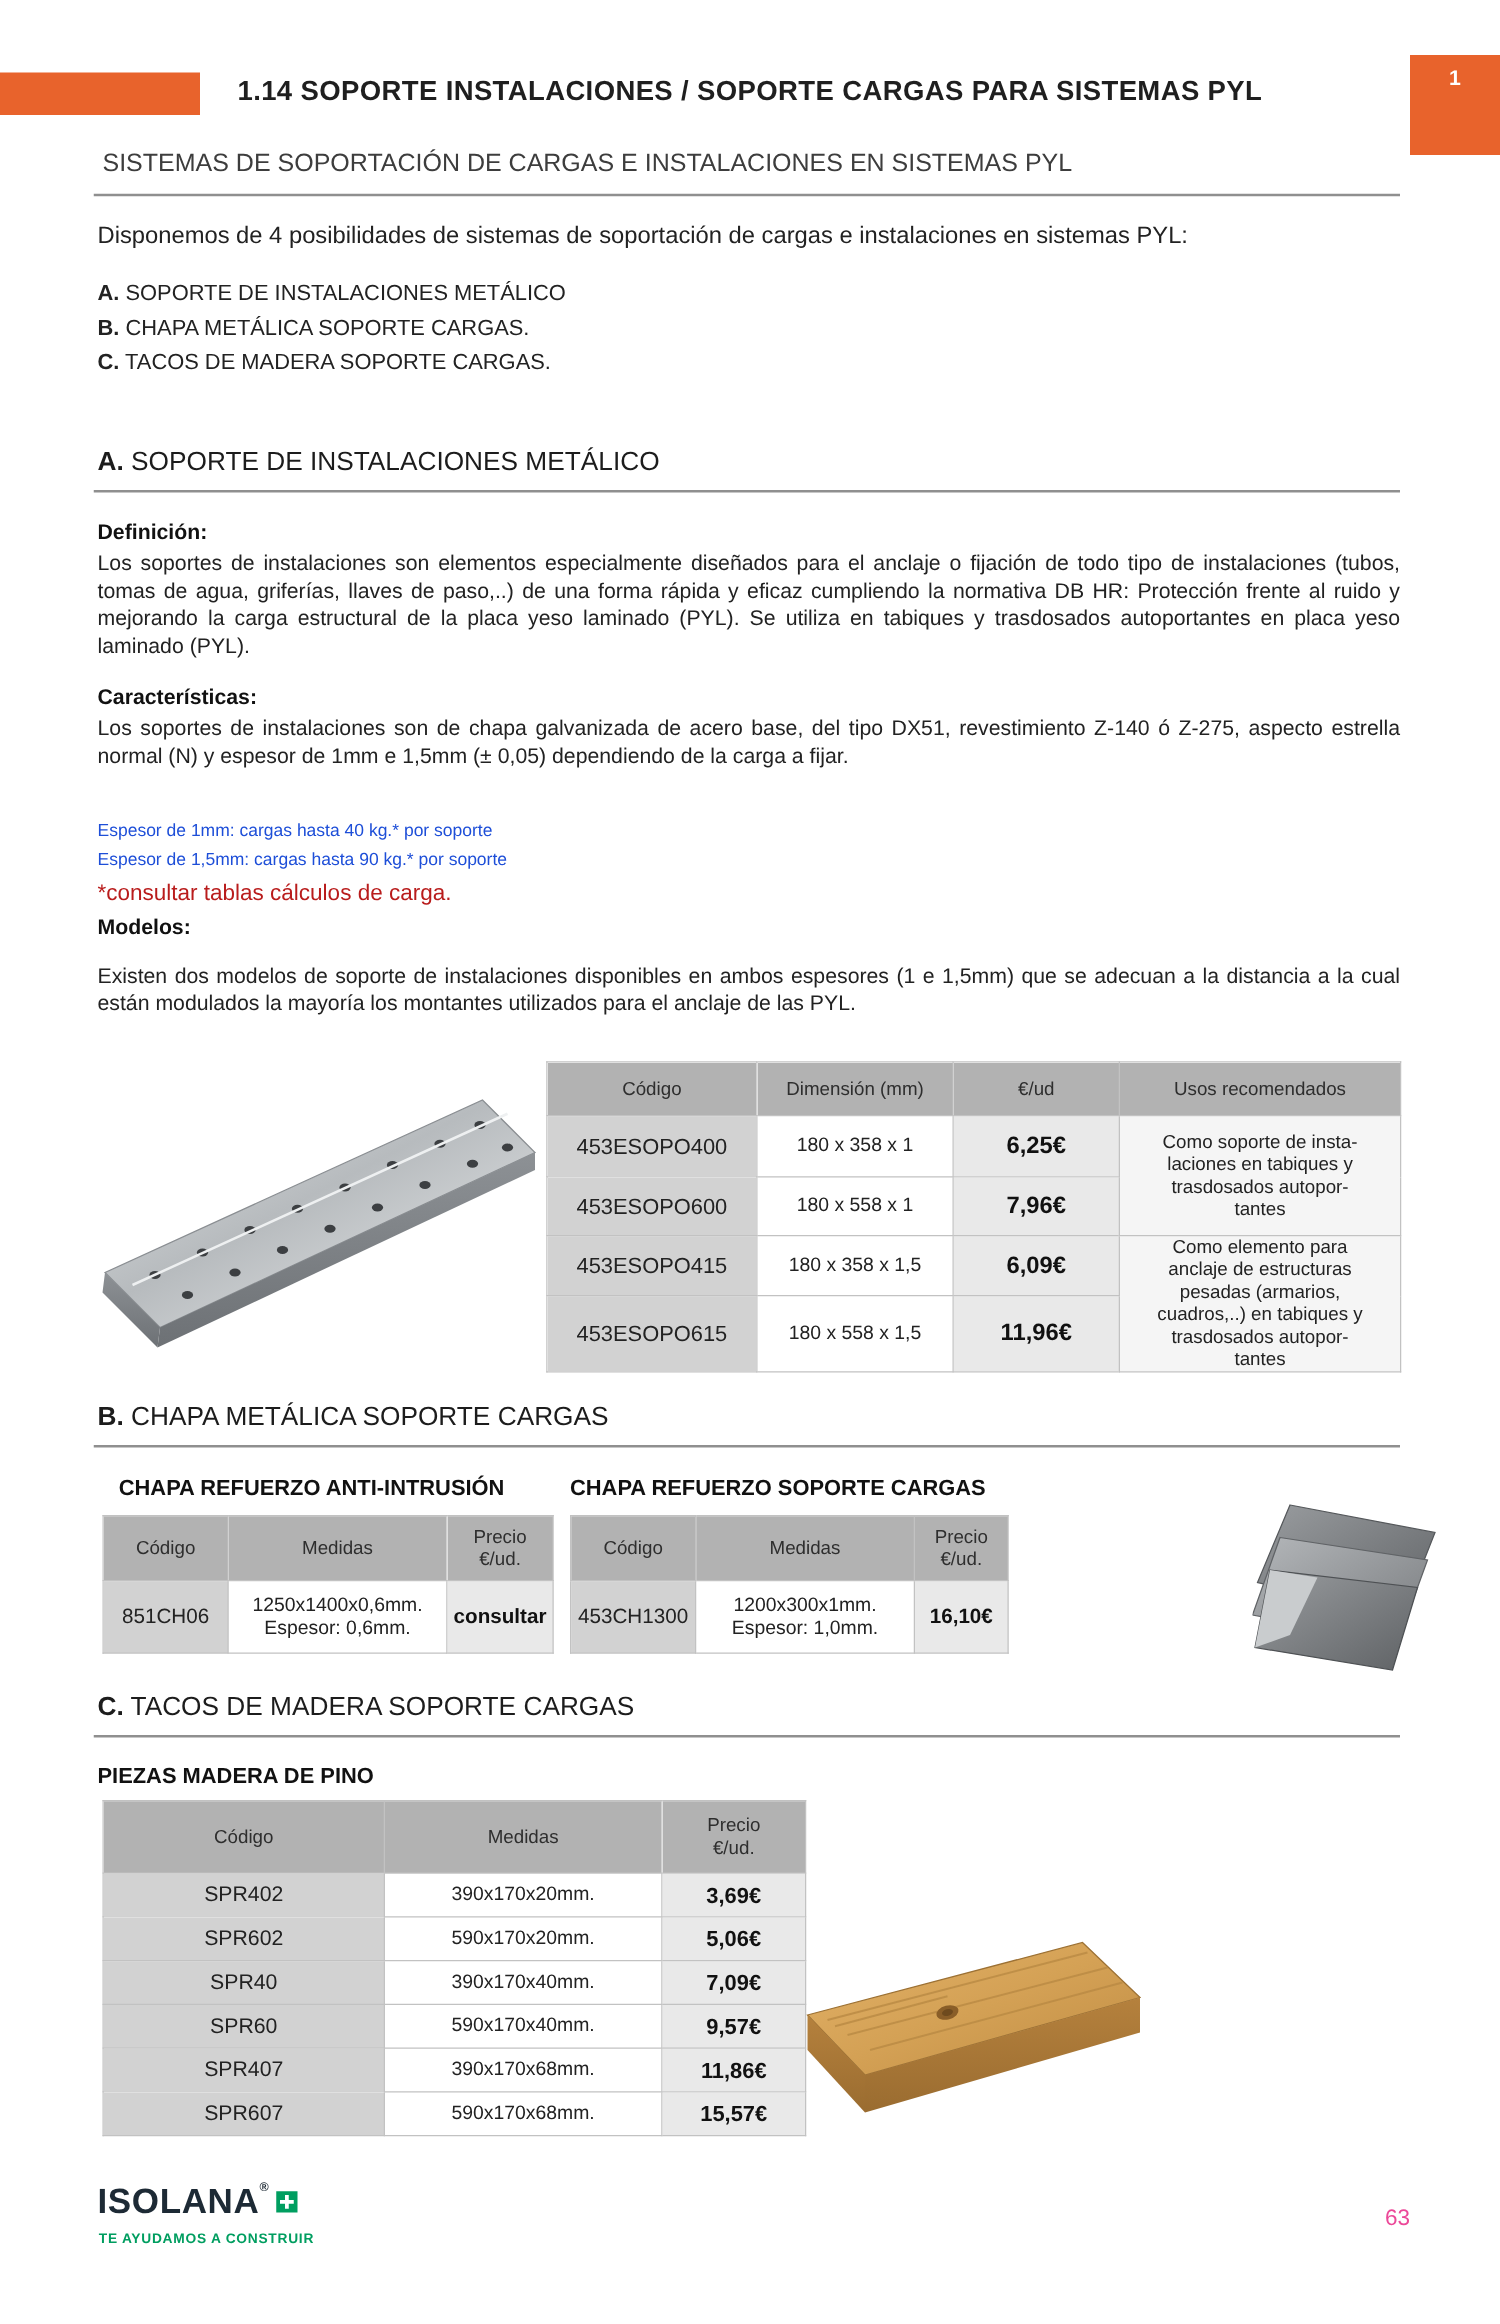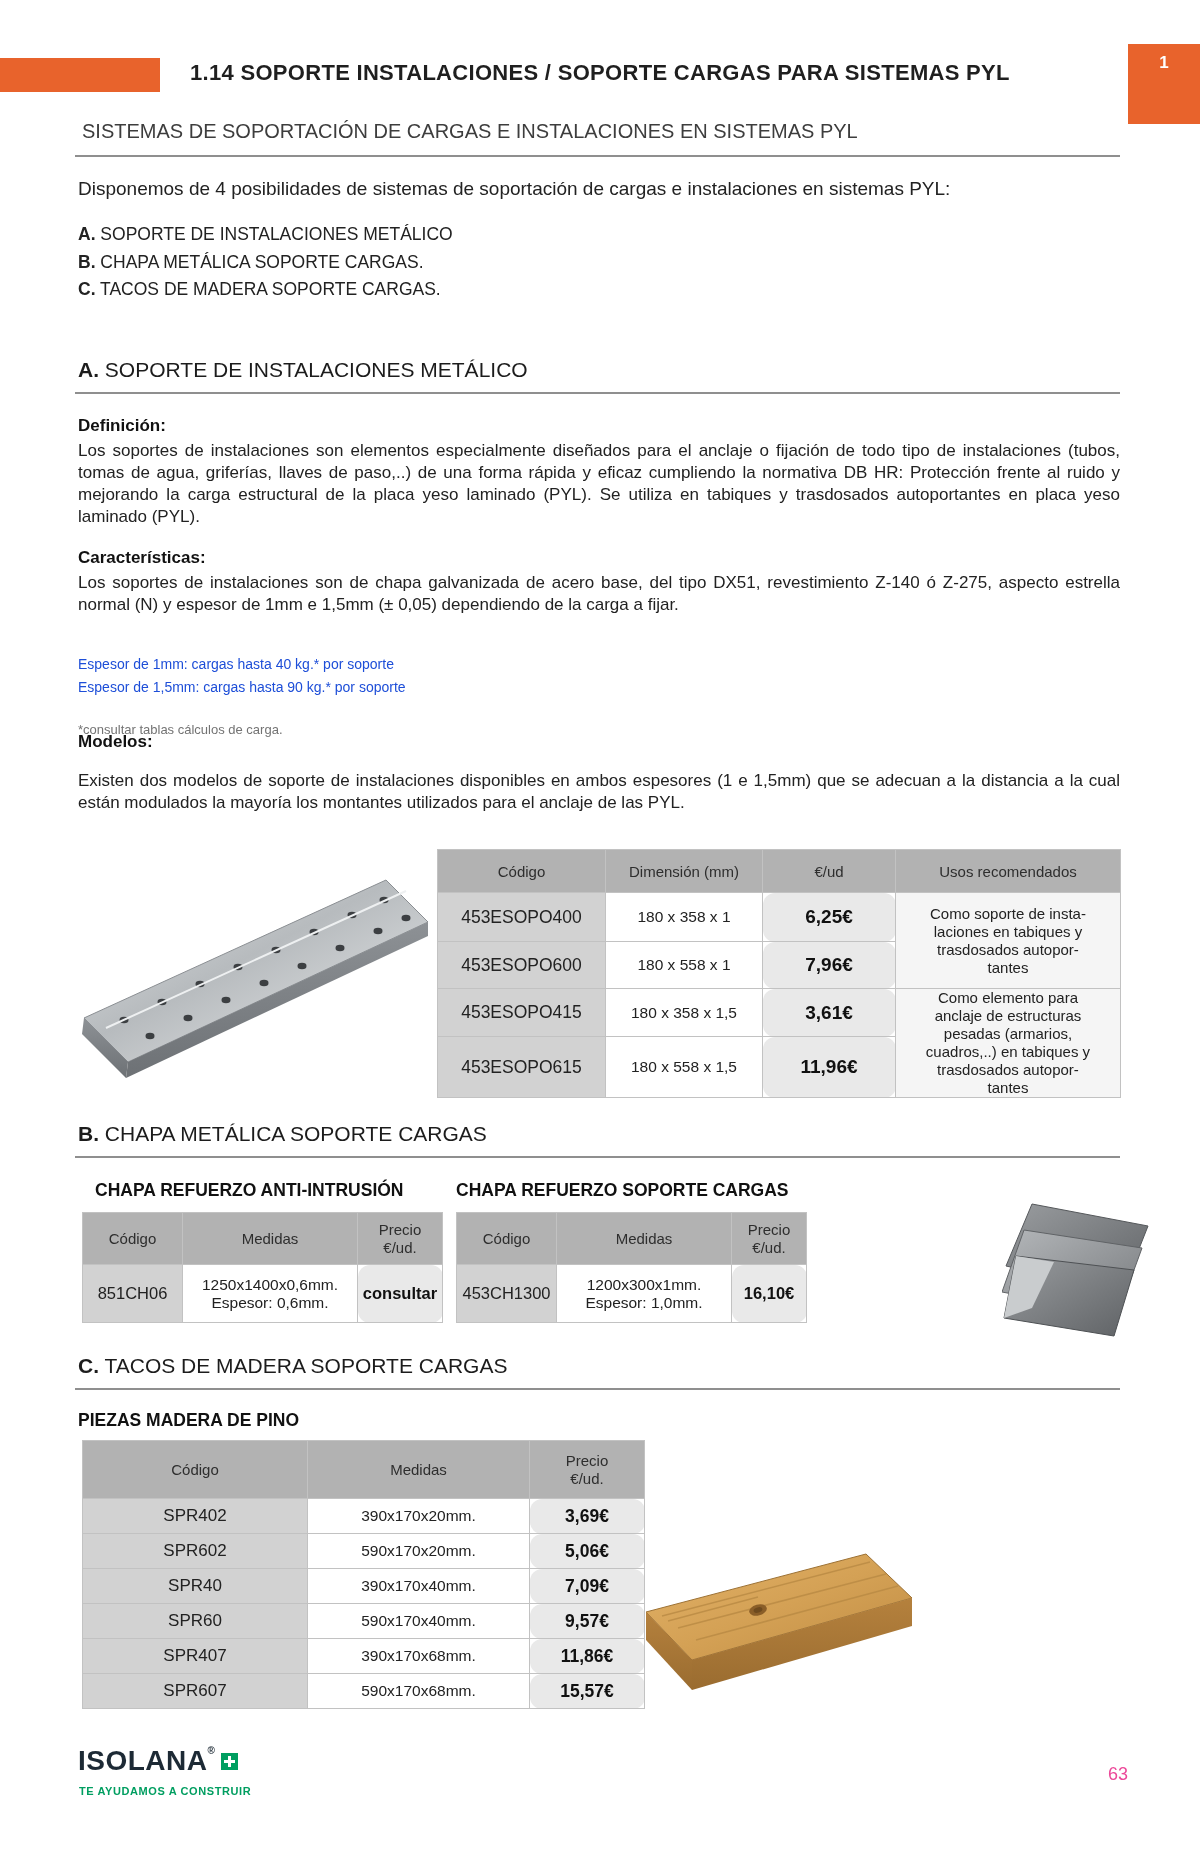--- a/index.html
+++ b/index.html
@@ -21,30 +21,30 @@
   .options{position:absolute;left:78px;top:221px;font-size:17.5px;line-height:27.5px;color:#222;}
   .options b{font-weight:bold;}
 
   
   .sec-heading{position:absolute;left:78px;font-size:21px;color:#1c1c1c;white-space:nowrap;}
   .sec-heading b{font-weight:bold;}
   .lbl{position:absolute;left:78px;font-size:17px;font-weight:bold;color:#111;}
   .par{position:absolute;left:78px;width:1042px;font-size:17px;line-height:22px;
        text-align:justify;color:#222;}
   .line{position:absolute;left:78px;font-size:14px;color:#1d4ed8;white-space:nowrap;}
-  .footnote{position:absolute;left:78px;font-size:13px;color:#737373;margin-top:18px;}
+  .footnote{position:absolute;left:78px;font-size:18px;color:#b91c1c;}
 
   
   table{border-collapse:collapse;table-layout:fixed;}
   td,th{border:1px solid #c2c2c2;text-align:center;vertical-align:middle;padding:0 4px;
         overflow:hidden;}
   th{background:#b2b2b2;font-weight:normal;font-size:15px;color:#2e2e2e;}
   .cell-cod{background:#d2d2d2;font-size:17.5px;color:#222;}
   .cell-dim{background:#ffffff;font-size:15.5px;color:#222;}
-  .cell-pr{background:#e9e9e9;font-size:19px;font-weight:bold;color:#111;border-radius:12px;}
+  .cell-pr{background:#e9e9e9;font-size:19px;font-weight:bold;color:#111;}
   .cell-usos{background:#f5f5f5;font-size:15px;line-height:18px;white-space:pre-line;color:#222;}
   .two-line{white-space:pre-line;line-height:18px;}
 
   #tableA{position:absolute;left:437px;top:849px;width:683px;}
   #tableB1{position:absolute;left:82px;top:1212px;width:360px;}
   #tableB2{position:absolute;left:456px;top:1212px;width:350px;}
   #tableB1 .cell-cod,#tableB2 .cell-cod{font-size:16.5px;}
   #tableB1 .cell-pr,#tableB2 .cell-pr{font-size:16.5px;}
   #tableB1 .cell-dim,#tableB2 .cell-dim{font-size:15.5px;}
   #tableC{position:absolute;left:82px;top:1440px;width:562px;}
@@ -169,21 +169,21 @@
 tantes</td>
     </tr>
     <tr style="height:47px">
       <td class="cell-cod">453ESOPO600</td>
       <td class="cell-dim">180 x 558 x 1</td>
       <td class="cell-pr">7,96€</td>
     </tr>
     <tr style="height:46px">
       <td class="cell-cod">453ESOPO415</td>
       <td class="cell-dim">180 x 358 x 1,5</td>
-      <td class="cell-pr">3,61€</td>
+      <td class="cell-pr">6,09€</td>
       <td class="cell-usos" rowspan="2">Como elemento para
 anclaje de estructuras
 pesadas (armarios,
 cuadros,..) en tabiques y
 trasdosados autopor-
 tantes</td>
     </tr>
     <tr style="height:58px">
       <td class="cell-cod">453ESOPO615</td>
       <td class="cell-dim">180 x 558 x 1,5</td>

